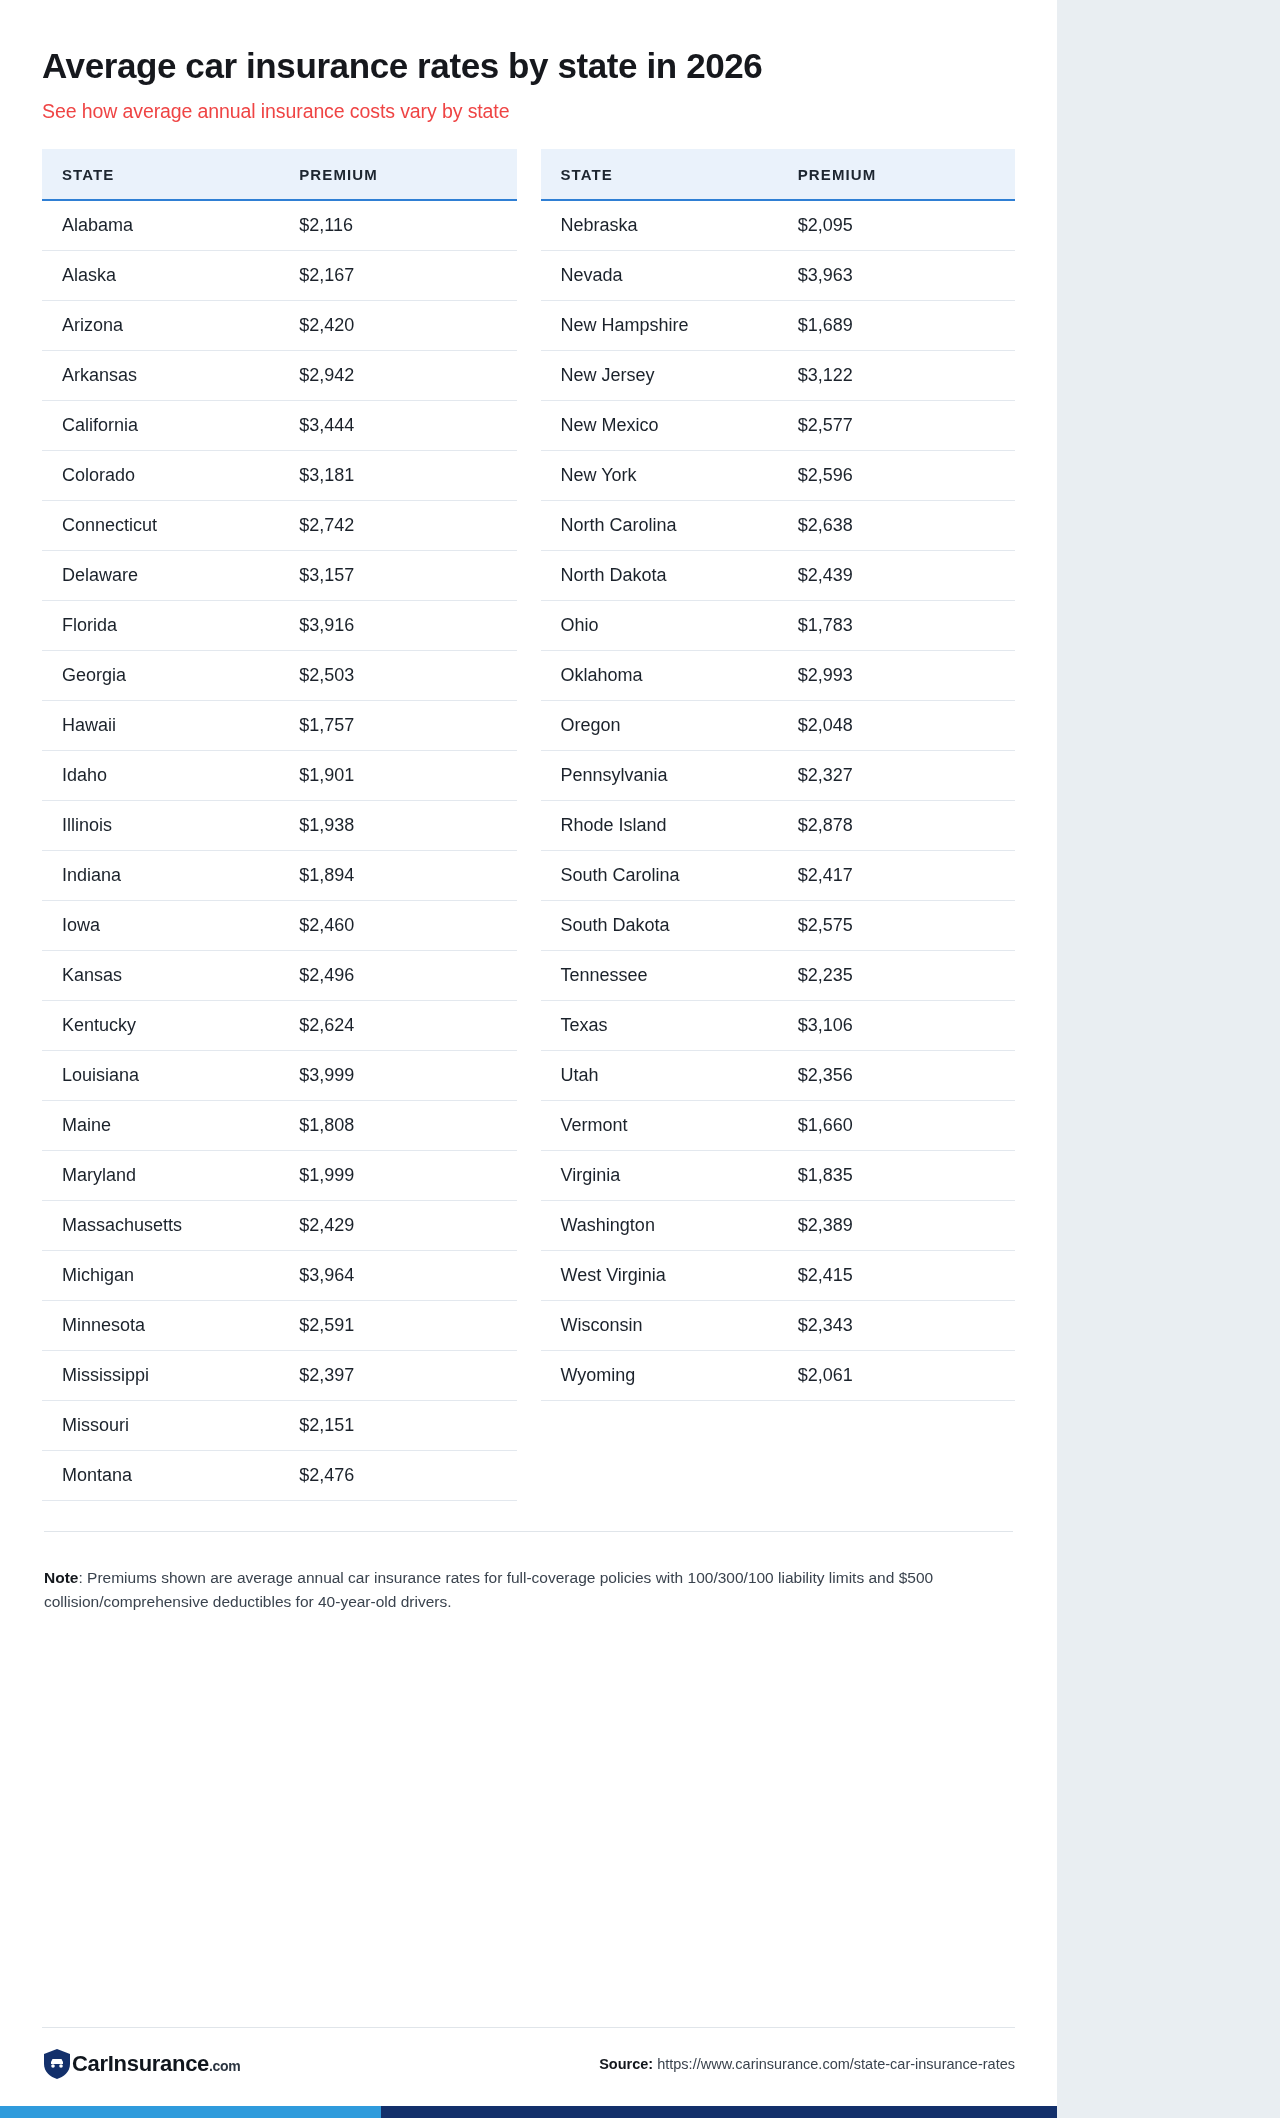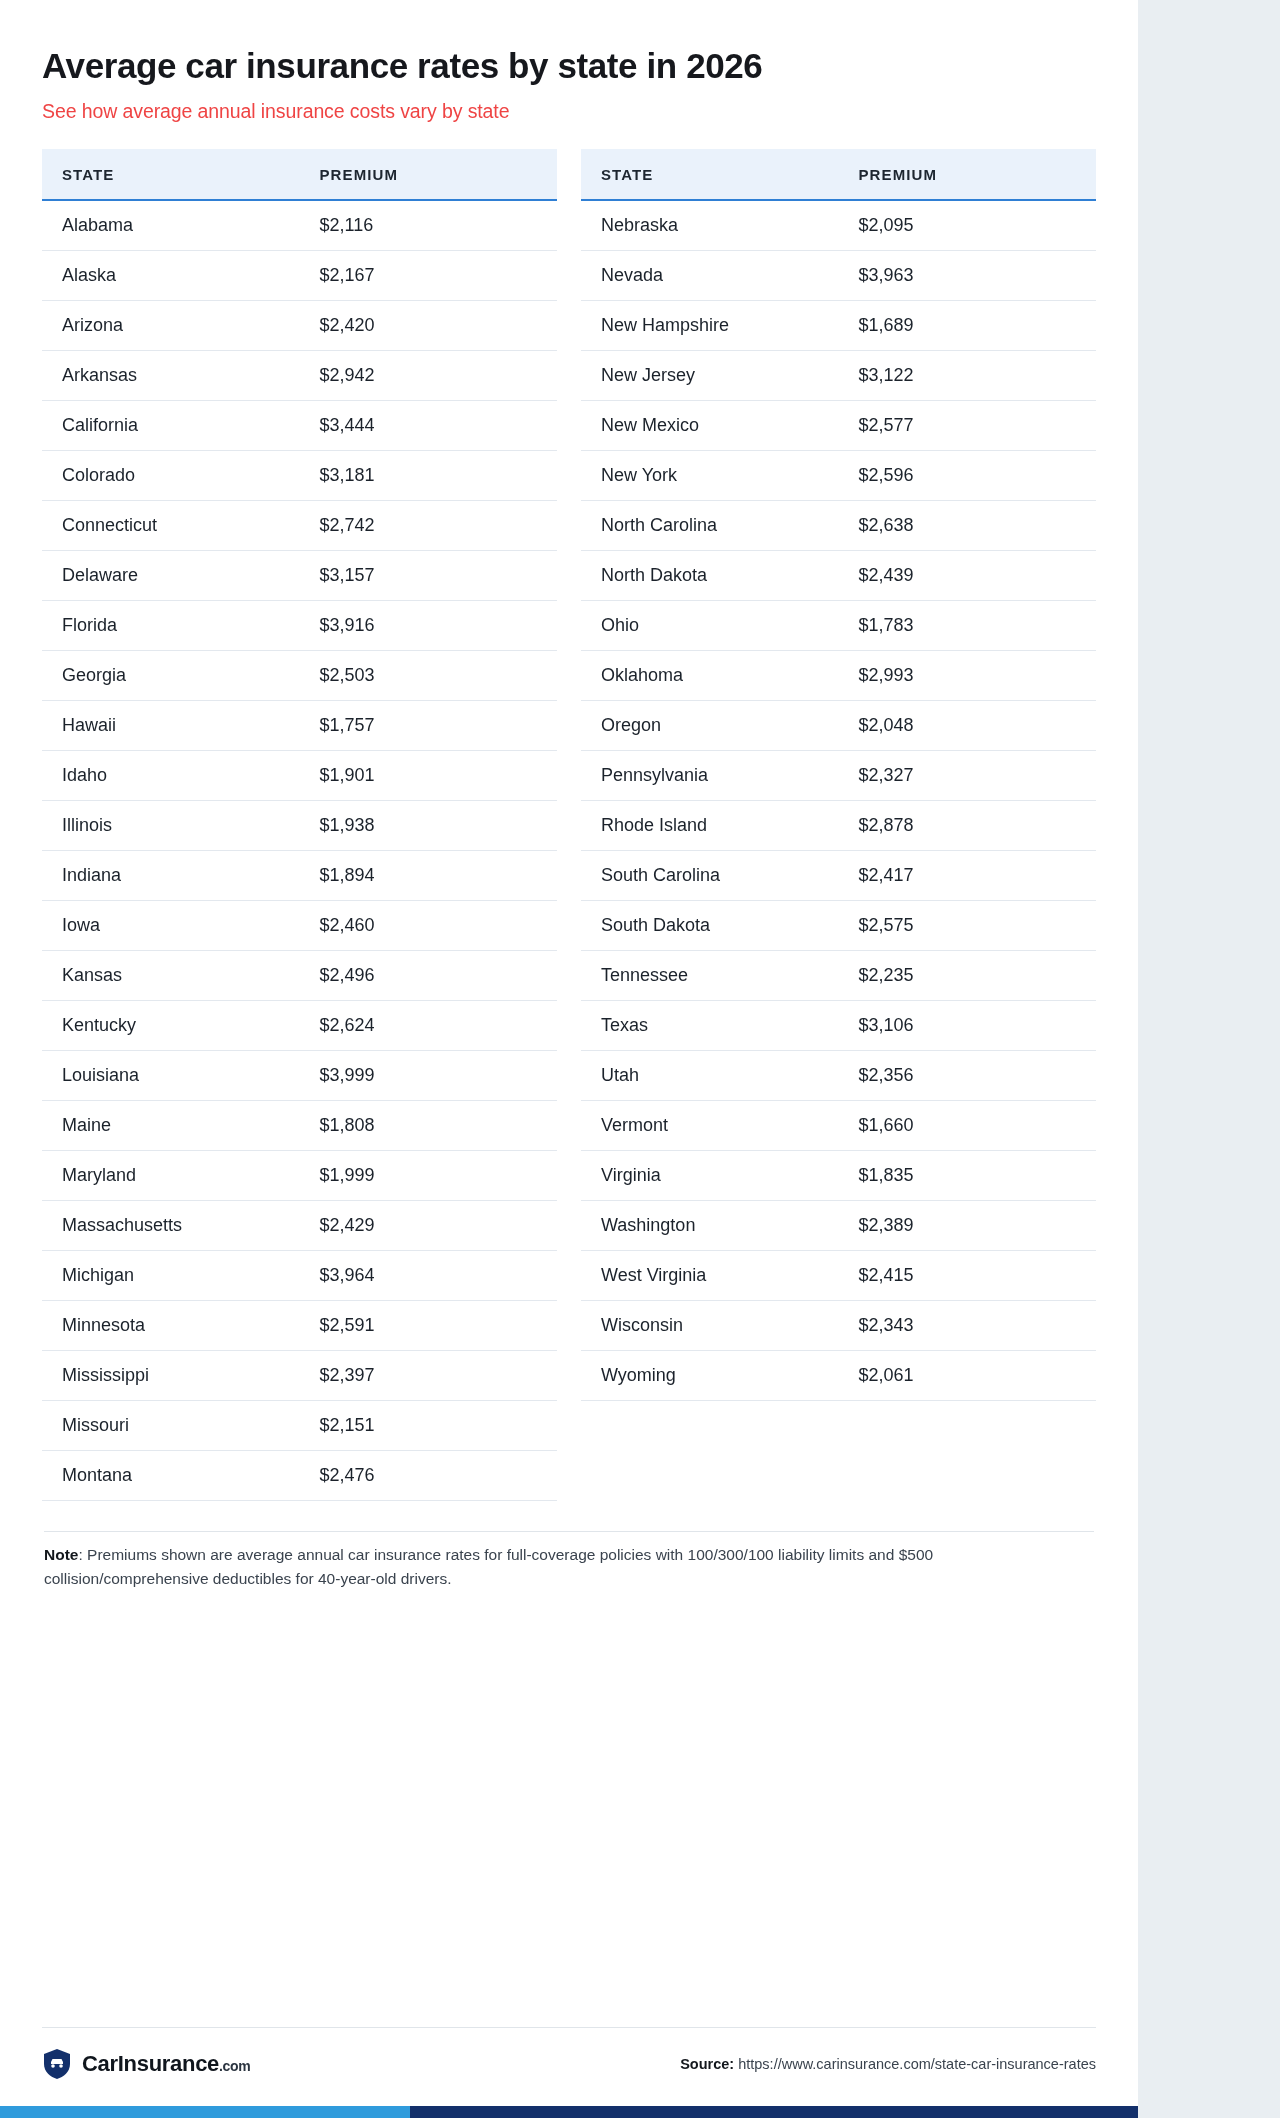--- a/index.html
+++ b/index.html
@@ -3,21 +3,21 @@
 <meta charset="utf-8">
 <style>
   * { box-sizing: border-box; margin: 0; padding: 0; }
   html, body {
     width: 1280px;
     background: #e9eef2;
     font-family: "Liberation Sans", sans-serif;
     -webkit-font-smoothing: antialiased;
   }
   .page {
-    width: 1138px;
+    width: 1057px;
     min-height: 2118px;
     background: #ffffff;
     position: relative;
     padding: 0 0 0 0;
     display: flex;
     flex-direction: column;
     overflow: hidden;
   }
   .content {
     padding: 46px 42px 0 42px;
@@ -75,36 +75,35 @@
     text-overflow: ellipsis;
   }
   tbody tr:last-child td { border-bottom: 1px solid #e3e8ee; }
   td.state-cell { width: 62%; }
   td.premium-cell { width: 38%; }
   .note {
     margin: 30px 2px 0 2px;
     font-size: 15.5px;
     line-height: 1.55;
     color: #3a434e;
-    padding-top: 11px;
+    padding-top: 34px;
     border-top: 1px solid #e0e5ea;
   }
   .note b { color: #13171c; }
   .footer {
     margin: 26px 42px 0 42px;
     padding: 20px 0 26px 0;
     border-top: 1px solid #e0e5ea;
     display: flex;
     align-items: center;
     justify-content: space-between;
   }
   .brand {
     display: flex;
     align-items: center;
-    gap: 10px;
     justify-content: flex-end;
   }
   .brand-mark {
     width: 30px; height: 32px;
     display: inline-block;
   }
   .brand-text {
     font-size: 22px;
     font-weight: bold;
     color: #10161d;

